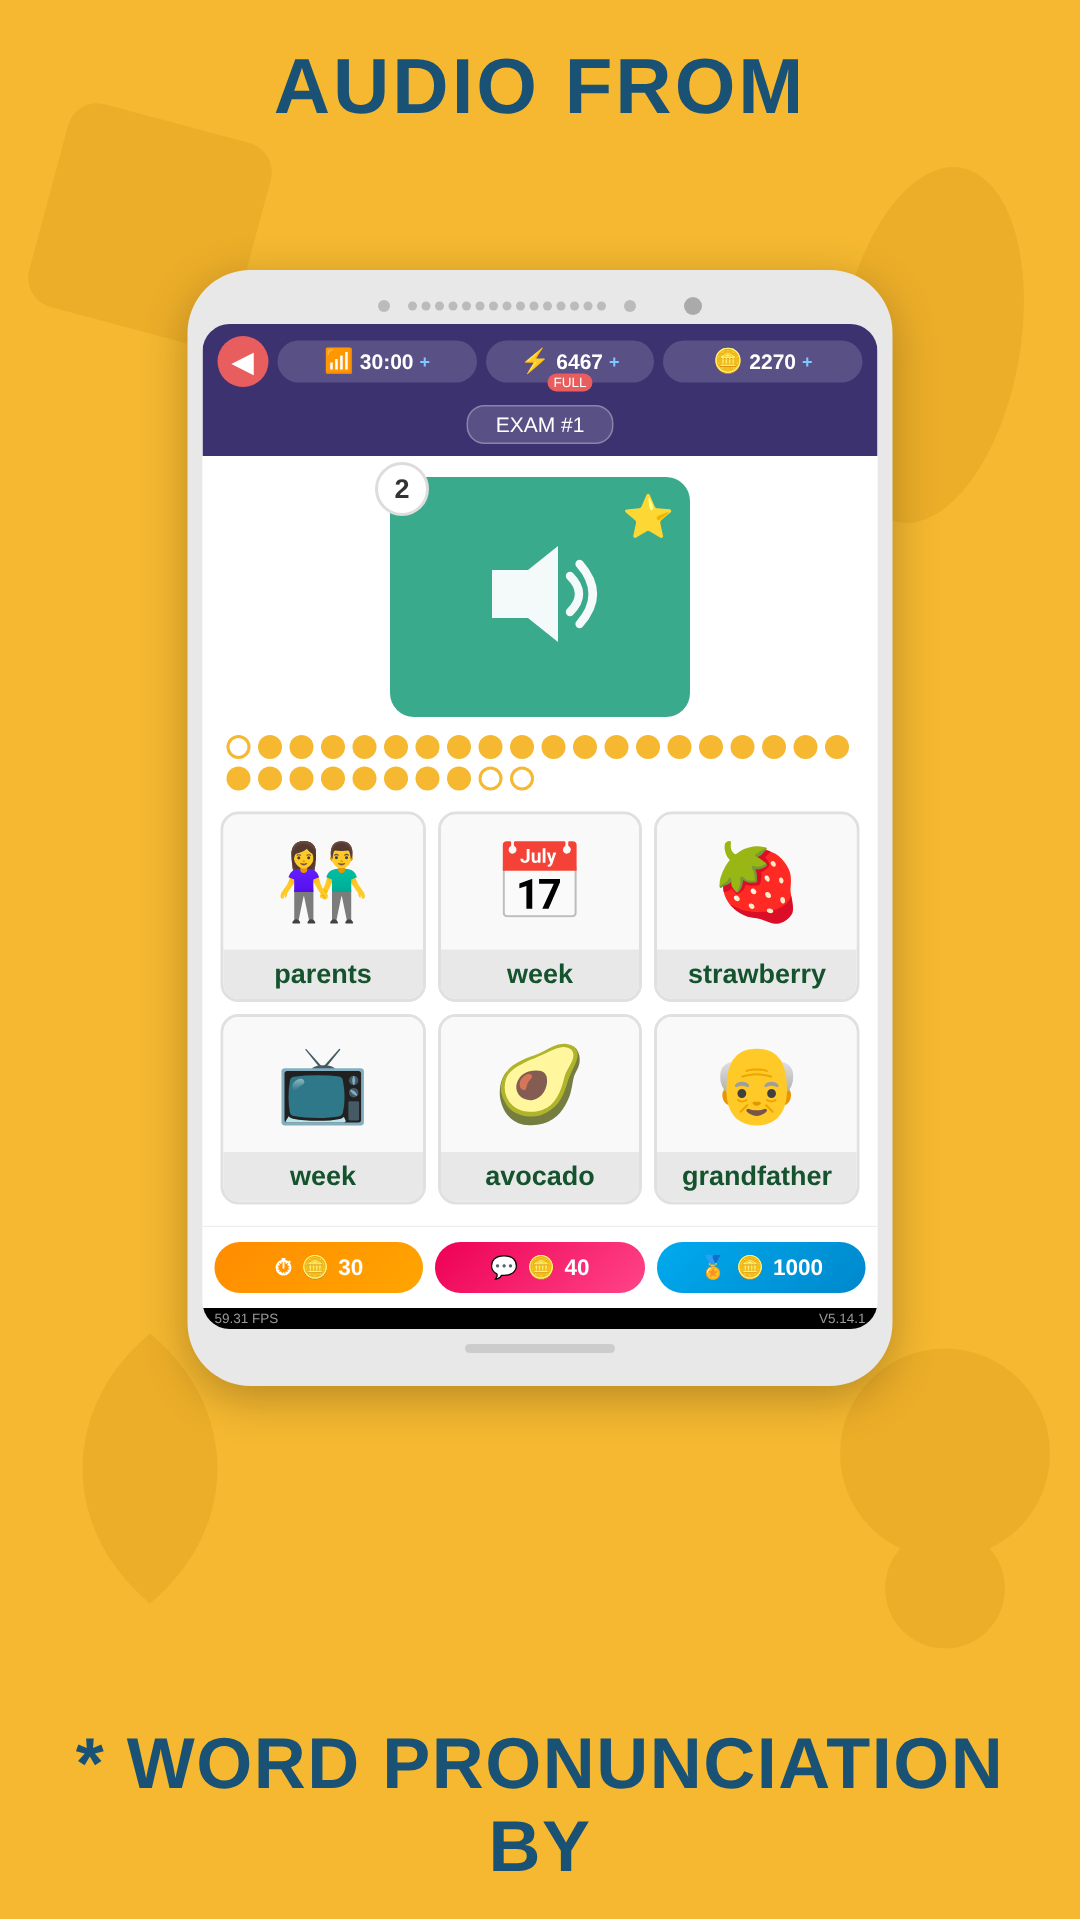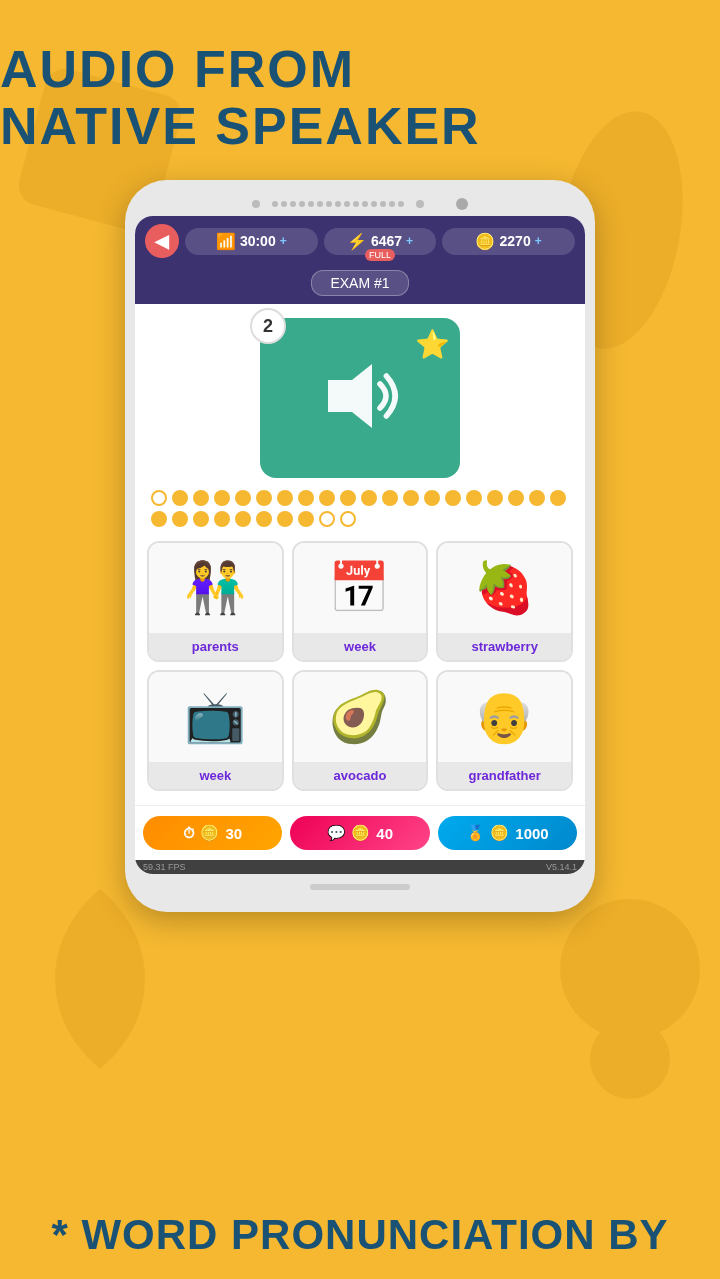--- a/index.html
+++ b/index.html
@@ -7,21 +7,22 @@
       width: 720px;
       height: 1279px;
       background-color: #F5B830;
       font-family: 'Arial', sans-serif;
       overflow: hidden;
       position: relative;
     }
 
     
     .top-title {
-      padding-top: 41px;
+      text-align: center;
+      padding-top: 30px;
       position: relative;
       z-index: 10;
     }
     .top-title h1 {
       font-size: 52px;
       font-weight: 900;
       color: #1a5276;
       text-transform: uppercase;
       line-height: 1.1;
       letter-spacing: 2px;
@@ -236,23 +237,23 @@
       height: 90px;
       display: flex;
       align-items: center;
       justify-content: center;
       font-size: 50px;
       background: #f9f9f9;
     }
     .answer-card-label {
       text-align: center;
       padding: 6px 4px;
-      font-size: 13px;
+      font-size: 18px;
       font-weight: bold;
-      color: #6d28d9;
+      color: #14532d;
       background: #e8e8e8;
     }
 
     
     .bottom-bar {
       display: flex;
       justify-content: space-around;
       padding: 10px 8px;
       background: white;
       border-top: 1px solid #eee;
@@ -274,21 +275,21 @@
     .reward-btn.pink { background: linear-gradient(135deg, #e05, #ff4488); }
     .reward-btn.blue { background: linear-gradient(135deg, #00aaee, #0088cc); }
 
     
     .debug-bar {
       display: flex;
       justify-content: space-between;
       padding: 2px 8px;
       font-size: 9px;
       color: #999;
-      background: #404040;
+      background: #000000;
     }
 
     
     .phone-bottom {
       display: flex;
       justify-content: center;
       padding: 10px 0 4px;
     }
     .home-bar {
       width: 100px;
@@ -300,21 +301,21 @@
     
     .bottom-text {
       position: absolute;
       bottom: 20px;
       left: 0; right: 0;
       text-align: center;
       padding: 0 20px;
       z-index: 10;
     }
     .bottom-text p {
-      font-size: 42px;
+      font-size: 48px;
       font-weight: 900;
       color: #1a5276;
       text-transform: uppercase;
       line-height: 1.15;
       letter-spacing: 1px;
     }
 
     
     .bg-shape {
       position: absolute;
@@ -334,21 +335,20 @@
   <path d="M80 10 C20 60 20 140 80 190 C140 140 140 60 80 10Z" fill="#c8860a"></path>
 </svg>
 <svg class="bg-shape" style="bottom:180px;right:0;width:180px;height:220px;" viewBox="0 0 180 220">
   <circle cx="90" cy="90" r="70" fill="#c8860a"></circle>
   <circle cx="90" cy="180" r="40" fill="#c8860a"></circle>
 </svg>
 
 <div class="top-title">
   <h1>
     <span>AUDIO FROM</span><br>
-    <span>NATIVE SPEAKER</span>
   </h1>
 </div>
 
 <div class="phone-wrap">
   <div class="phone">
 
     <div style="display:flex;align-items:center;justify-content:center;padding:0 20px 6px 20px;gap:12px;">
       <div class="phone-dot"></div>
       <div style="display:flex;gap:3px;">
         <div class="phone-dot-small"></div>

